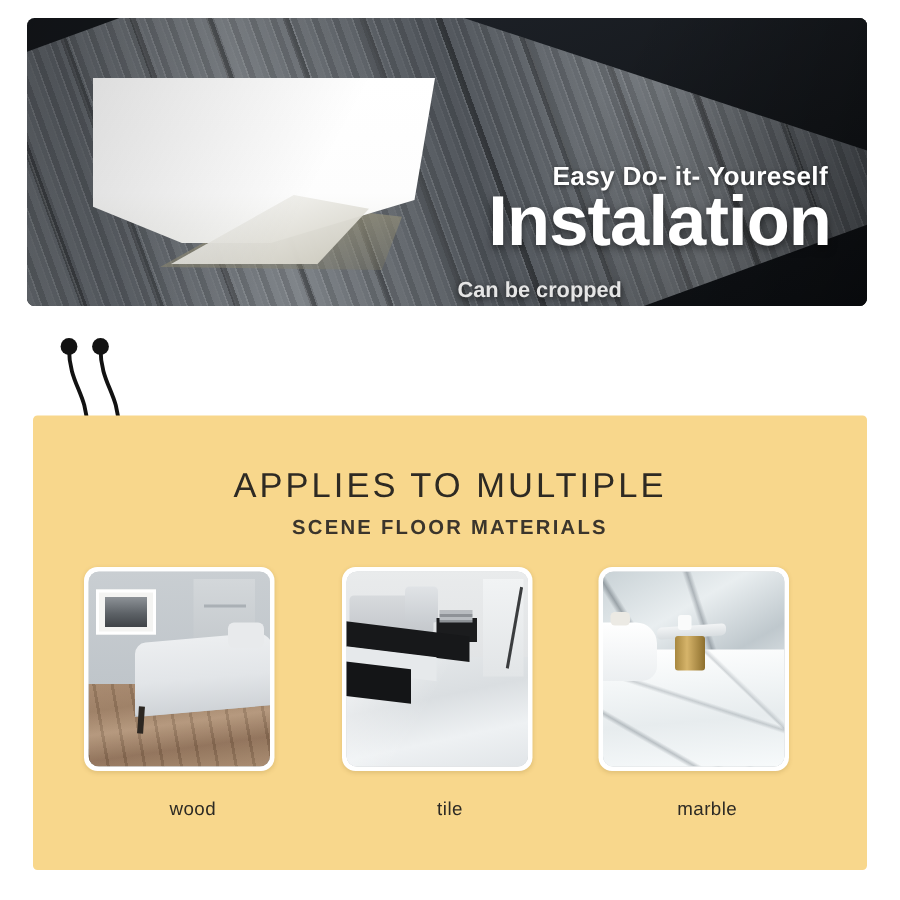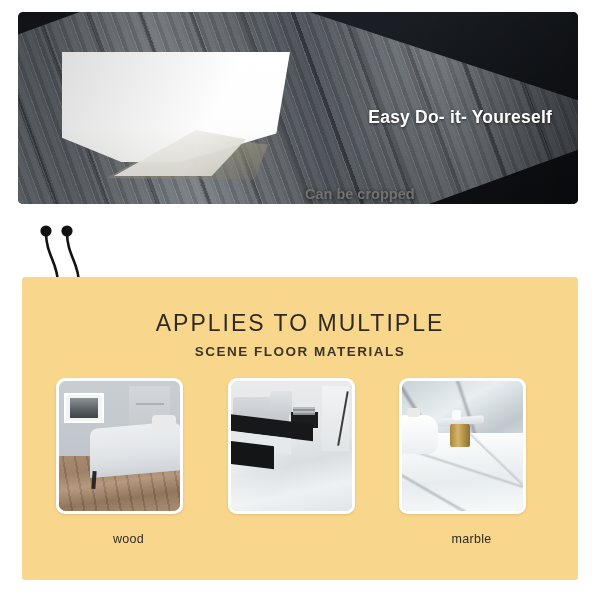--- a/index.html
+++ b/index.html
@@ -104,21 +104,21 @@
     font-size: 47px;
     font-weight: bold;
     letter-spacing: -0.6px;
     line-height: 1.08;
     text-shadow: 0 2px 6px rgba(0,0,0,.55);
     white-space: nowrap;
   }
   .hero-sub {
     position: absolute;
     left: 287px; top: 174px;
-    color: #737373;
+    color: #e5e5e5;
     font-size: 14.5px;
     font-weight: bold;
     text-shadow: 0 1px 4px rgba(0,0,0,.75);
     white-space: nowrap;
   }
   .hero-dots {
     position: absolute;
     left: 504px; top: 218px;
     display: flex; gap: 9px;
   }
@@ -274,20 +274,21 @@
     </div>
 
     <div class="peel-shadow"></div>
     <div class="peel-sheet"></div>
     <div class="peel-fold"></div>
 
     <div class="hero-shade"></div>
 
     <div class="hero-title-1">Easy Do- it- Youreself</div>
 
+    <div class="hero-title-2">Instalation</div>
 
     <div class="hero-sub">Can be cropped</div>
 
     <div class="hero-dots">
       <div class="hero-dot"></div>
       <div class="hero-dot"></div>
     </div>
   </div>
 
   <div class="pins">
@@ -335,20 +336,21 @@
             <div class="sc-tile-cord"></div>
             <div class="sc-tile-sofa"></div>
             <div class="sc-tile-cush"></div>
             <div class="sc-tile-box"></div>
             <div class="sc-tile-books"></div>
             <div class="sc-tile-bench"></div>
             <div class="sc-tile-bench2"></div>
             <div class="sc-tile-blk"></div>
           </div>
         </div>
+        <div class="thumb-label">tile</div>
       </div>
 
       <div class="thumb-item">
         <div class="thumb-frame">
           <div class="thumb-img">
             <div class="sc-mar-wall"></div>
             <div class="sc-mar-floor"></div>
             <div class="sc-mar-tub"></div>
             <div class="sc-mar-bowl"></div>
             <div class="sc-mar-table-top"></div>

